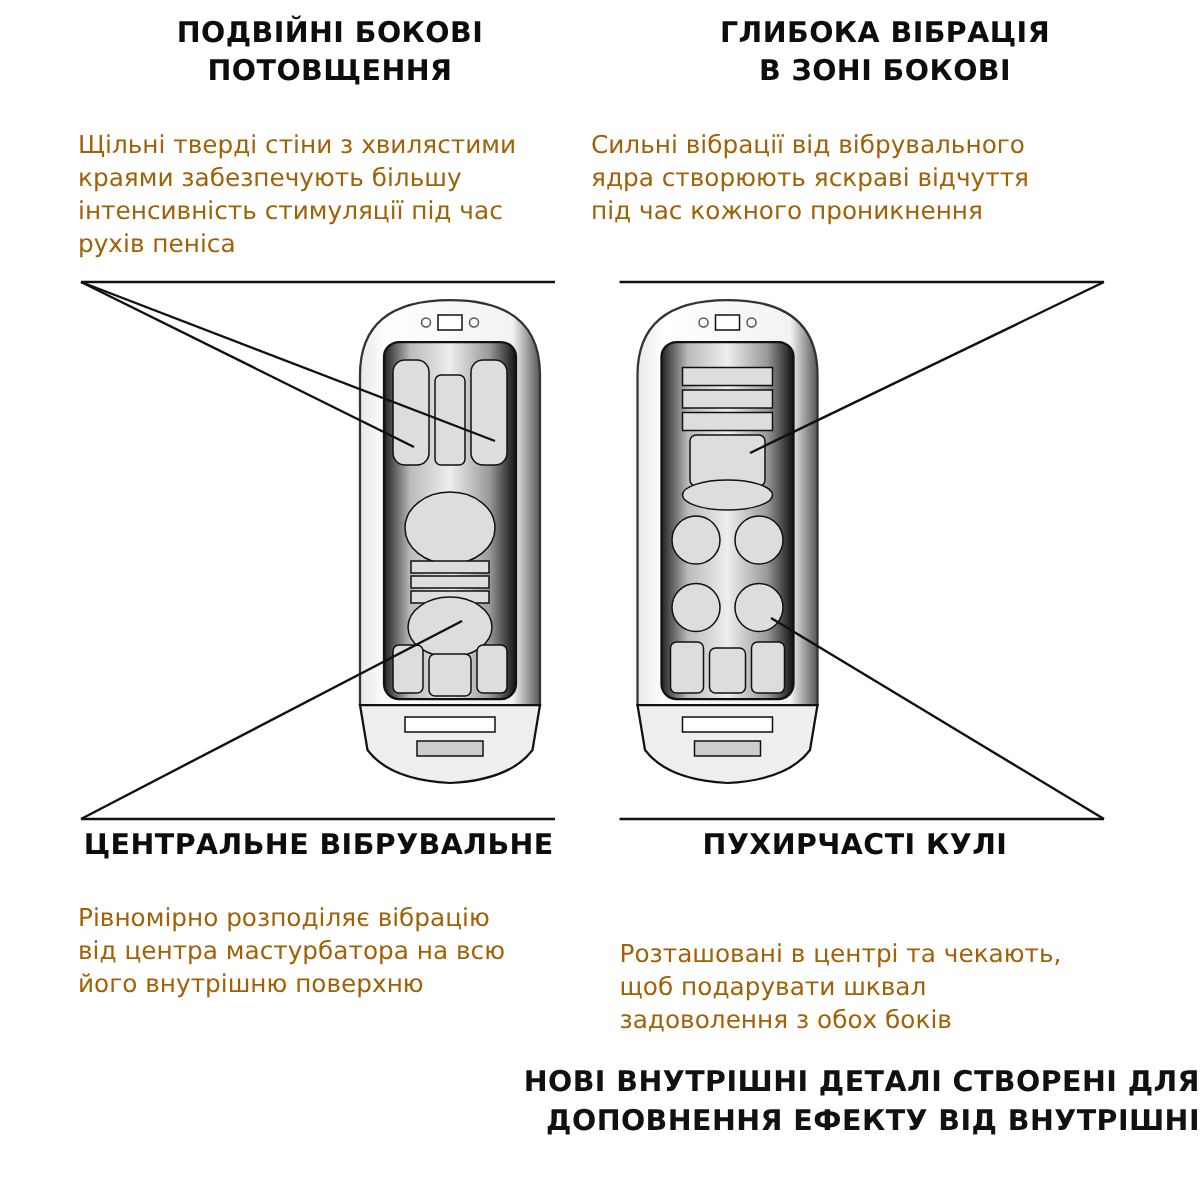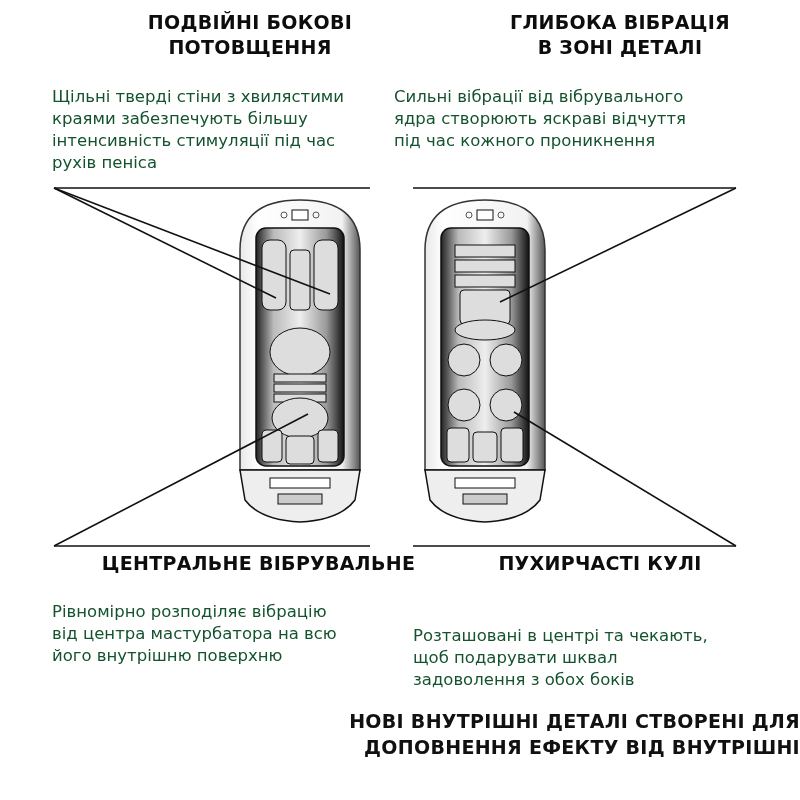--- a/index.html
+++ b/index.html
@@ -1,42 +1,42 @@
 <!DOCTYPE html>
 <html><head>
   <meta charset="utf-8">
   <style>
     html, body { margin:0; padding:0; background:#ffffff; }
     body { width:800px; height:800px; position:relative; overflow:hidden; font-family:"DejaVu Sans", sans-serif; color:#111; }
-    .title { position:absolute; font-weight:bold; font-size:19px; line-height:25px; text-align:center; letter-spacing:0.3px; color:#0d0d0d;margin-left:30px; }
-    .desc { position:absolute; font-size:16.5px; line-height:22px; color:#14532d; white-space:pre-line; }
+    .title { position:absolute; font-weight:bold; font-size:19px; line-height:25px; text-align:center; letter-spacing:0.3px; color:#0d0d0d; }
+    .desc { position:absolute; font-size:16.5px; line-height:22px; color:#a16207; white-space:pre-line; }
     .footer { position:absolute; left:0; width:800px; top:708px; text-align:right; font-weight:bold; font-size:19px; line-height:26px; letter-spacing:0.3px; }
     svg.overlay { position:absolute; left:0; top:0; }
   </style>
 </head>
 <body>
 
 <div class="title" style="left:60px; width:320px; top:10px;">
   <div>ПОДВІЙНІ БОКОВІ</div>
   <div>ПОТОВЩЕННЯ</div>
 </div>
 <div class="desc" style="left:52px; top:86px; width:340px;">Щільні тверді стіни з хвилястими
 краями забезпечують більшу
 інтенсивність стимуляції під час
 рухів пеніса</div>
 
 <div class="title" style="left:420px; width:340px; top:10px;">
   <div>ГЛИБОКА ВІБРАЦІЯ</div>
-  <div>В ЗОНІ ДЕТАЛІ</div>
+  <div>В ЗОНІ БОКОВІ</div>
 </div>
 <div class="desc" style="left:394px; top:86px; width:360px;">Сильні вібрації від вібрувального
 ядра створюють яскраві відчуття
 під час кожного проникнення</div>
 
-<div class="title" style="left:56px; width:345px; top:551px;">
+<div class="title" style="left:40px; width:345px; top:551px;">
   <div>ЦЕНТРАЛЬНЕ ВІБРУВАЛЬНЕ</div>
 </div>
 <div class="desc" style="left:52px; top:601px; width:340px;">Рівномірно розподіляє вібрацію
 від центра мастурбатора на всю
 його внутрішню поверхню</div>
 
 <div class="title" style="left:420px; width:300px; top:551px;">
   <div>ПУХИРЧАСТІ КУЛІ</div>
 </div>
 <div class="desc" style="left:413px; top:625px; width:360px;">Розташовані в центрі та чекають,

